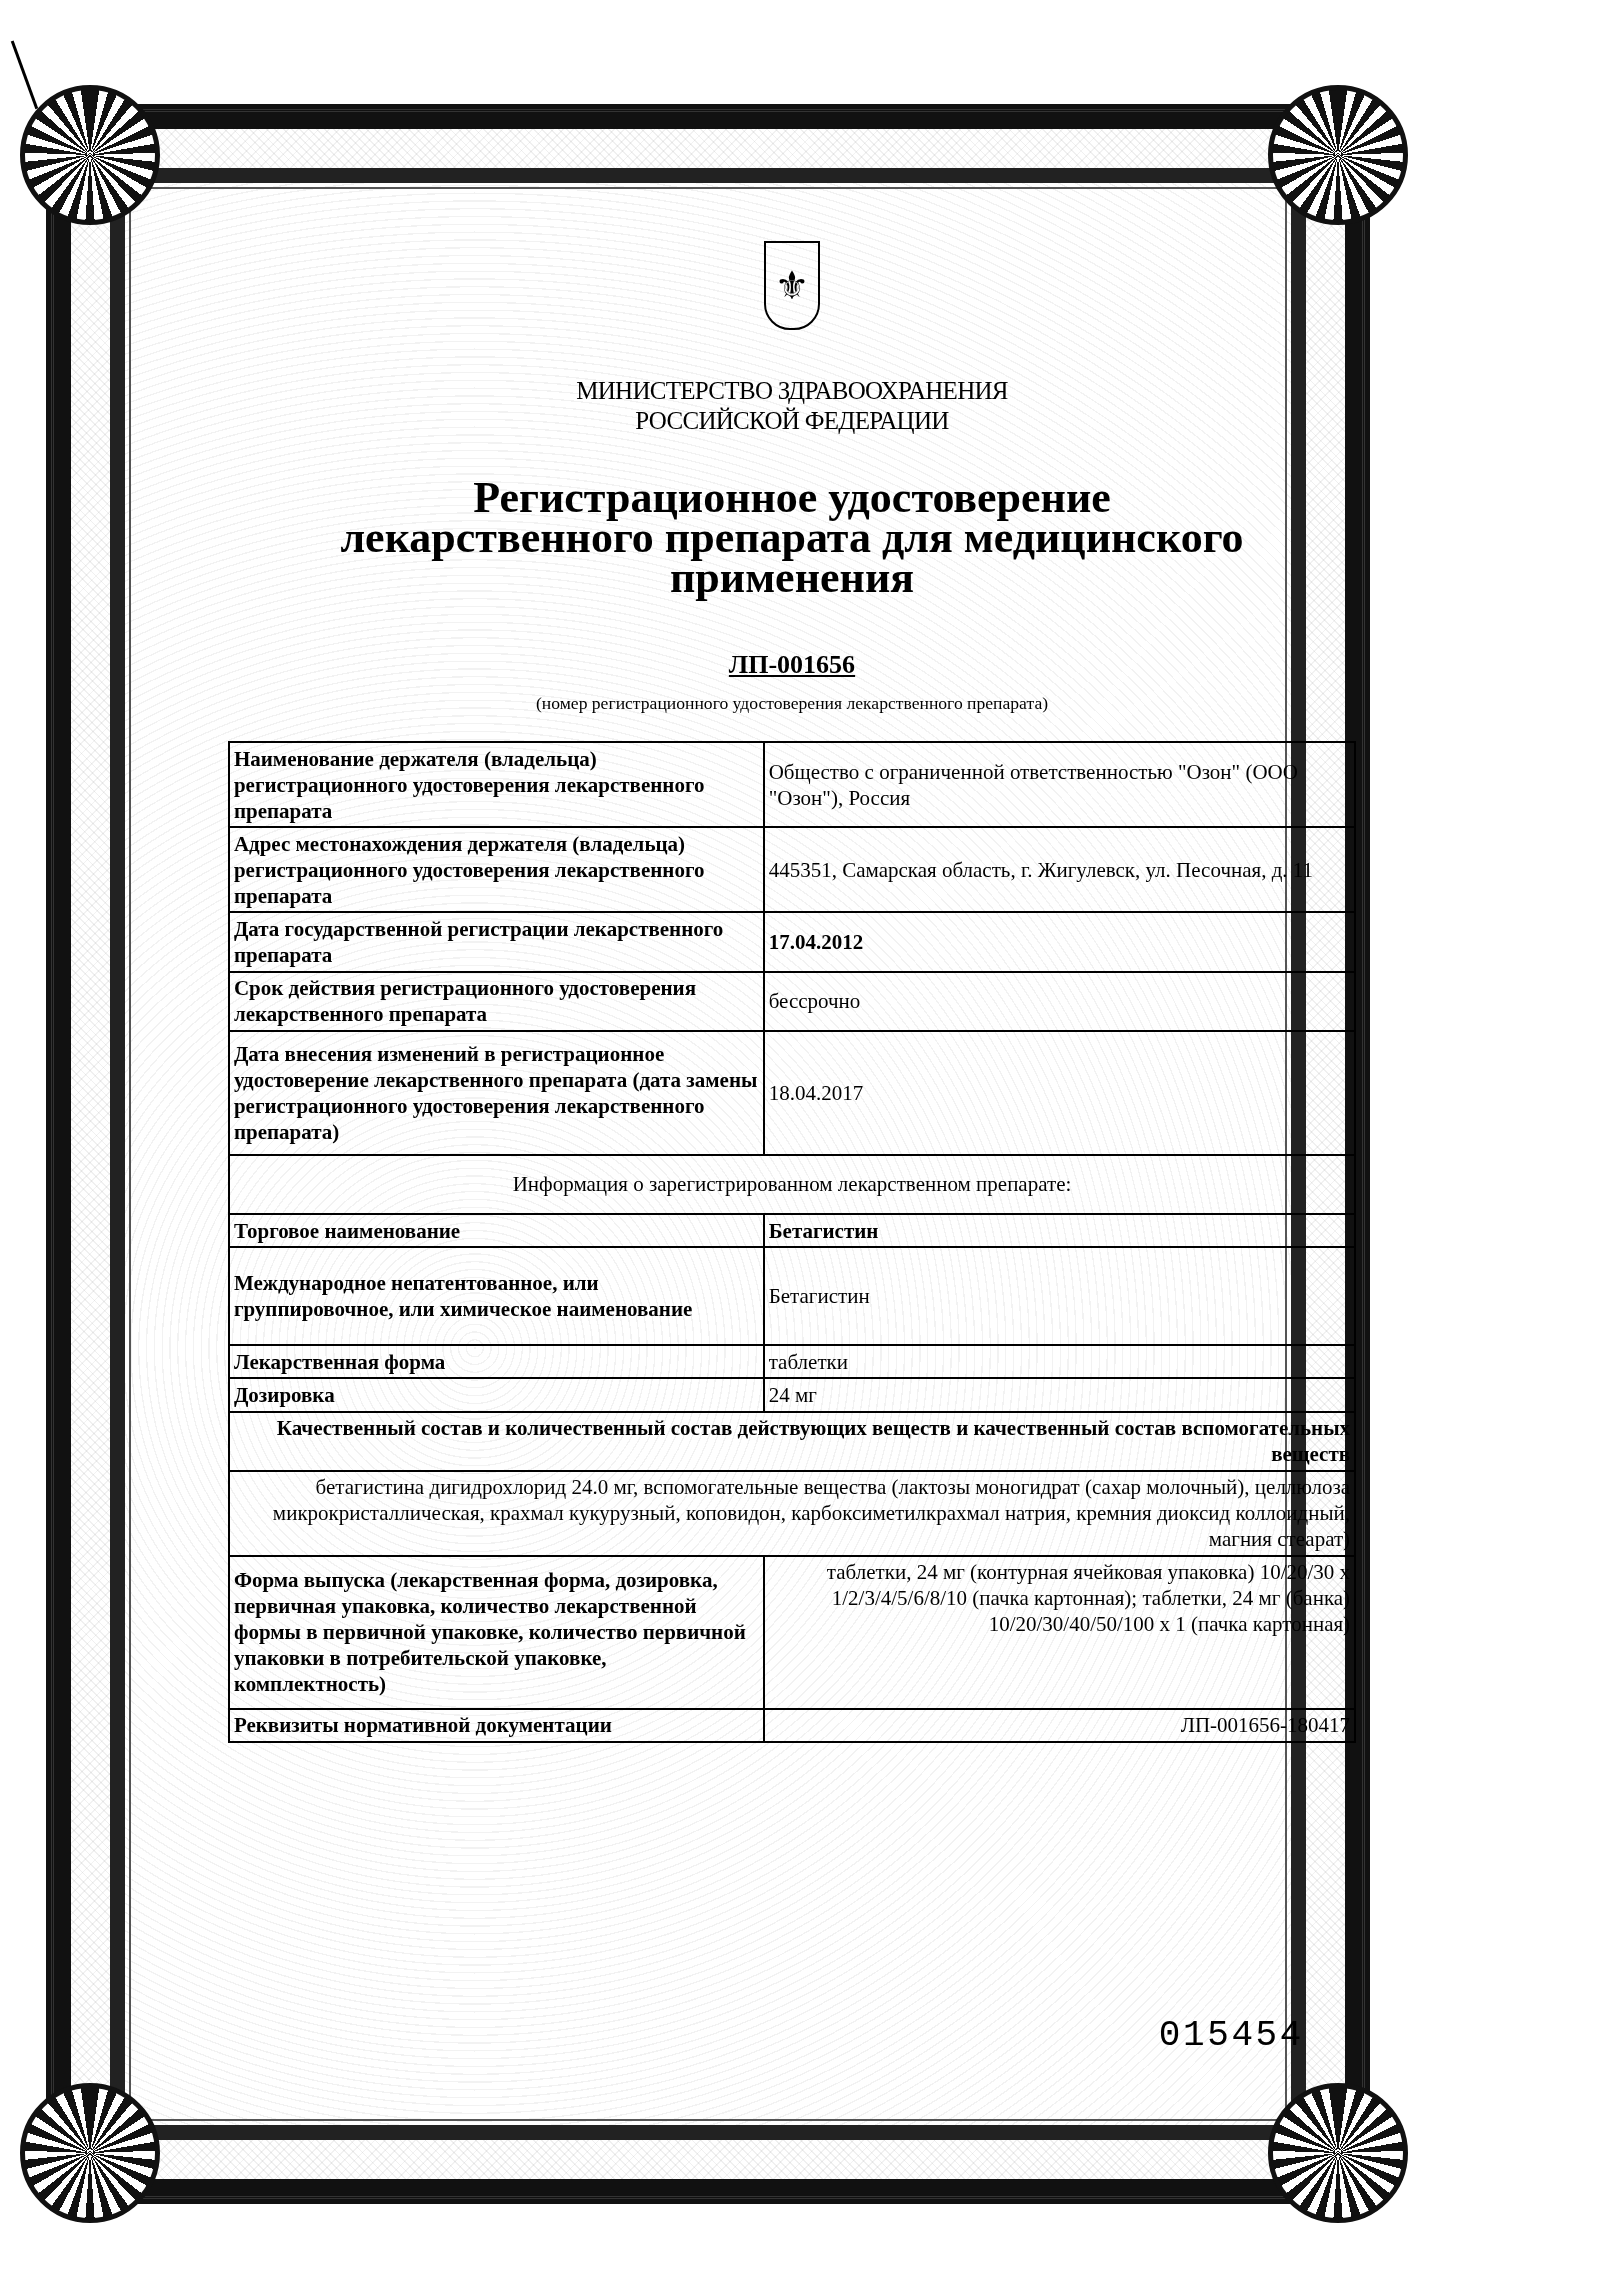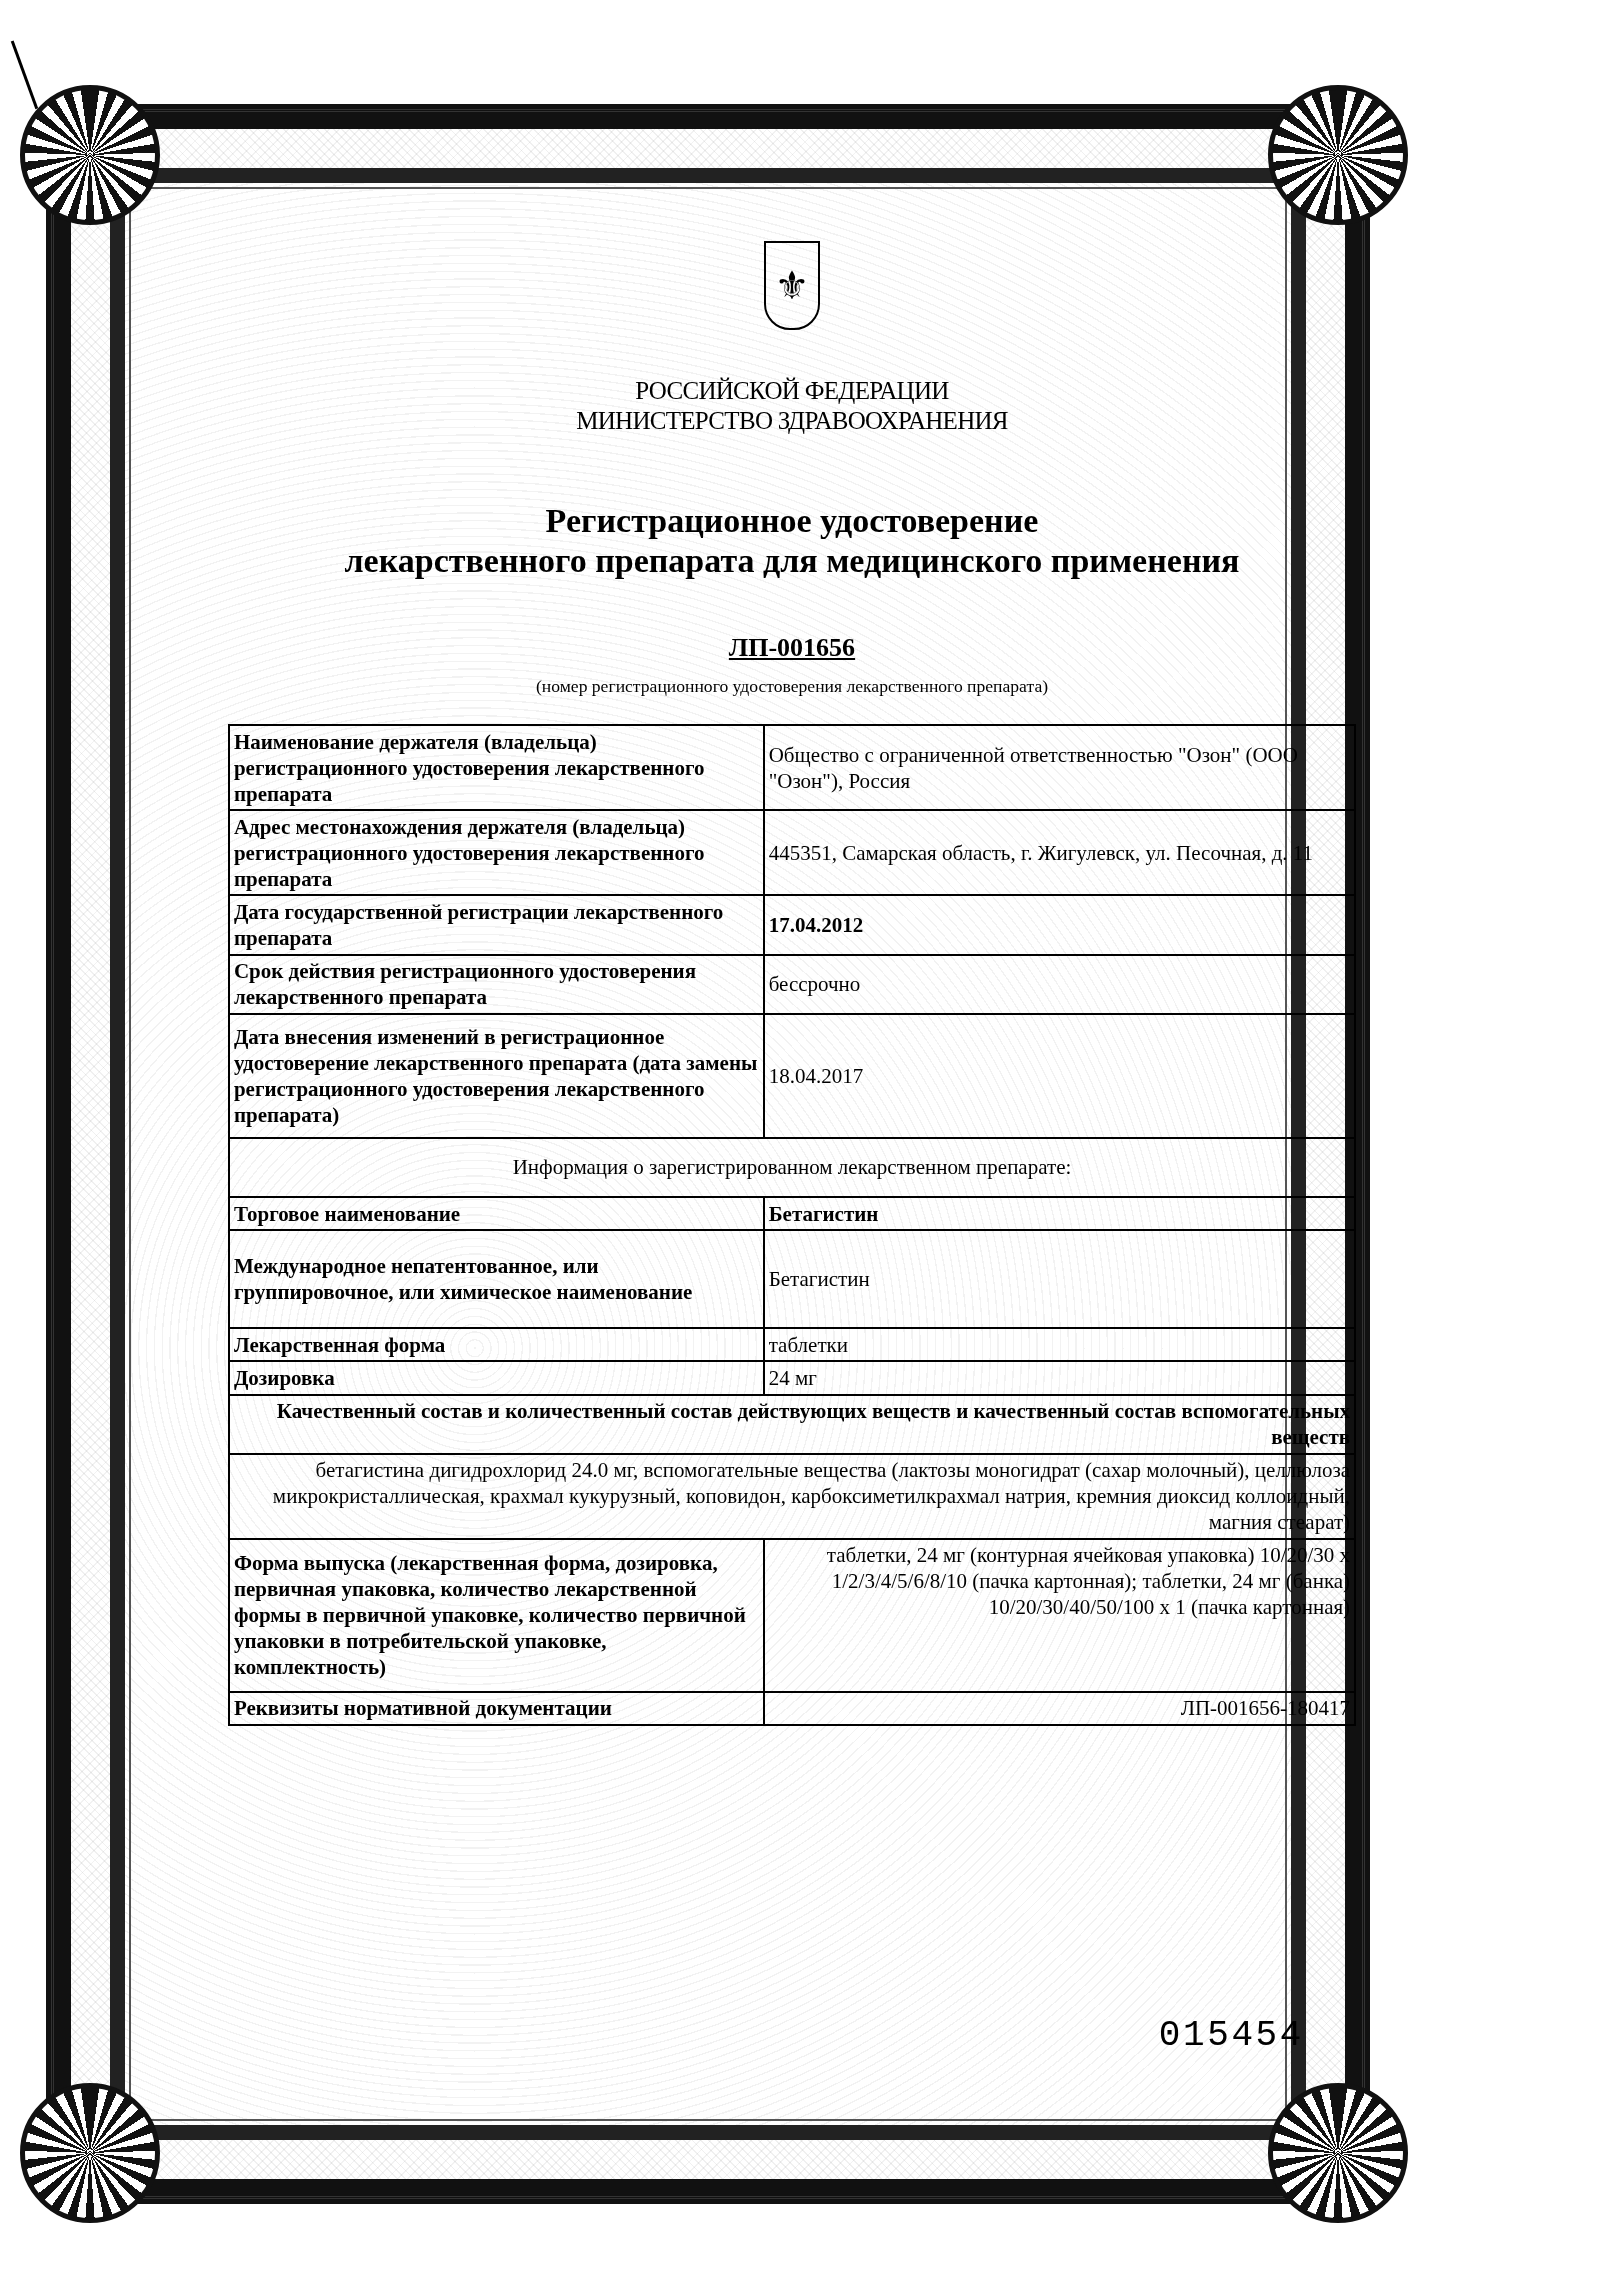--- a/index.html
+++ b/index.html
@@ -12,21 +12,21 @@
   .frame-outer::before { content:""; position:absolute; inset:-19.6px; border:3.9px double #333; pointer-events:none; }
   .frame-inner { position:absolute; left:39px; top:39px; right:39px; bottom:39px; border:15.7px solid #222; background:#fff;
     background-image: repeating-radial-gradient(circle at 30% 60%, rgba(0,0,0,0.05) 0 1.3px, transparent 1.3px 7.8px); }
   .frame-inner::after { content:""; position:absolute; inset:3.9px; border:2px solid #555; }
   .rosette { position:absolute; width:130px; height:130px; border-radius:50%;
     background: repeating-conic-gradient(#111 0 8deg, #fff 8deg 16deg); border:5.2px solid #111; }
   .r-tl{left:19.6px;top:85px}.r-tr{right:196px;top:85px}.r-bl{left:19.6px;bottom:72px}.r-br{right:196px;bottom:72px}
   .content { position:absolute; left:228px; top:241px; width:1128px; }
   .emblem { width:52px; height:85px; margin:0 auto; border:2px solid #000; border-radius:0 0 26px 26px; display:flex; align-items:center; justify-content:center; font-size:39px; }
   .ministry { text-align:center; font-size:25px; margin-top:46px; line-height:30px; letter-spacing:-0.7px; }
-  .title { text-align:center; font-size:34px; font-weight:bold; margin-top:65px; line-height:40px; }
+  .title { text-align:center; font-size:44px; font-weight:bold; margin-top:42px; line-height:40px; }
   .regno { text-align:center; font-size:26px; font-weight:bold; margin-top:52px; text-decoration:underline; }
   .regno-cap { text-align:center; font-size:17.6px; margin-top:13px; }
   table { border-collapse:collapse; width:1128px; margin-top:27px; font-size:21px; line-height:26px; }
   td { border:2px solid #000; padding:2.6px 3.9px; vertical-align:middle; }
   td.l { width:525px; }
   td.r { text-align:left; }
   td.left { text-align:right; }
   td.full { text-align:center; }
   td.fl { text-align:right; }
   .bold { font-weight:bold; }
@@ -41,22 +41,22 @@
   <div class="frame-inner"></div>
 </div>
 <div class="rosette r-tl"></div>
 <div class="rosette r-tr"></div>
 <div class="rosette r-bl"></div>
 <div class="rosette r-br"></div>
 
 <div class="content">
   <div class="emblem">⚜</div>
   <div class="ministry">
+    <div>МИНИСТЕРСТВО ЗДРАВООХРАНЕНИЯ</div>
     <div>РОССИЙСКОЙ ФЕДЕРАЦИИ</div>
-    <div>МИНИСТЕРСТВО ЗДРАВООХРАНЕНИЯ</div>
   </div>
   <div class="title">
     <div>Регистрационное удостоверение</div>
     <div>лекарственного препарата для медицинского применения</div>
   </div>
   <div class="regno">ЛП-001656</div>
   <div class="regno-cap">(номер регистрационного удостоверения лекарственного препарата)</div>
 
   <table>
     <tbody>

